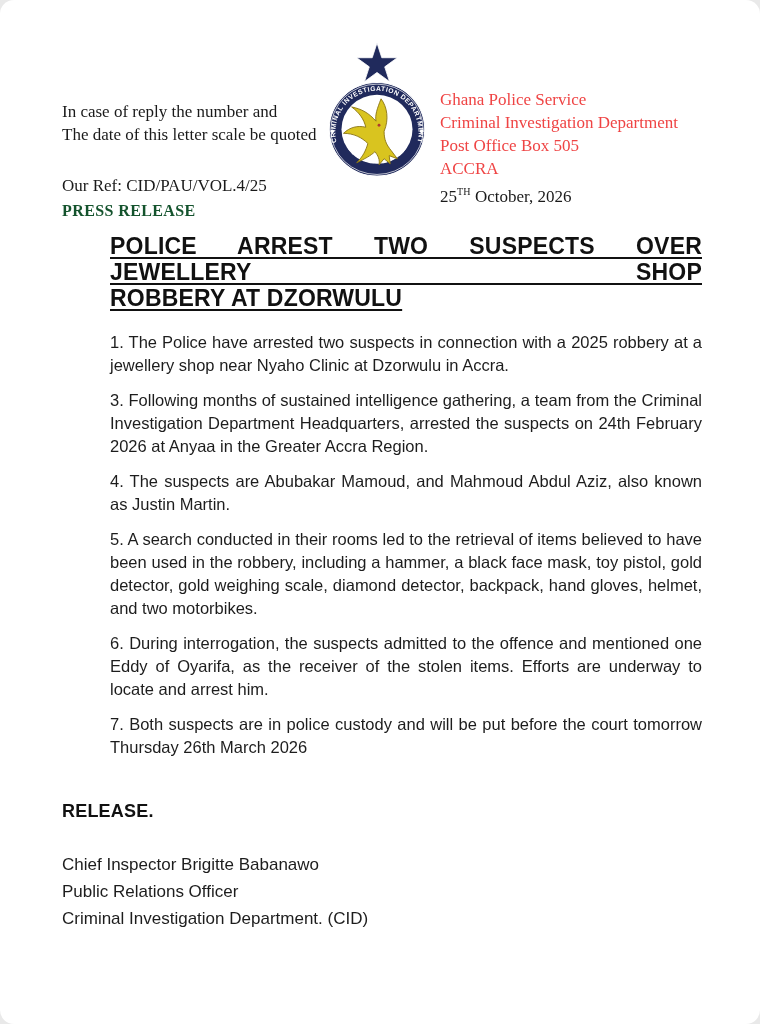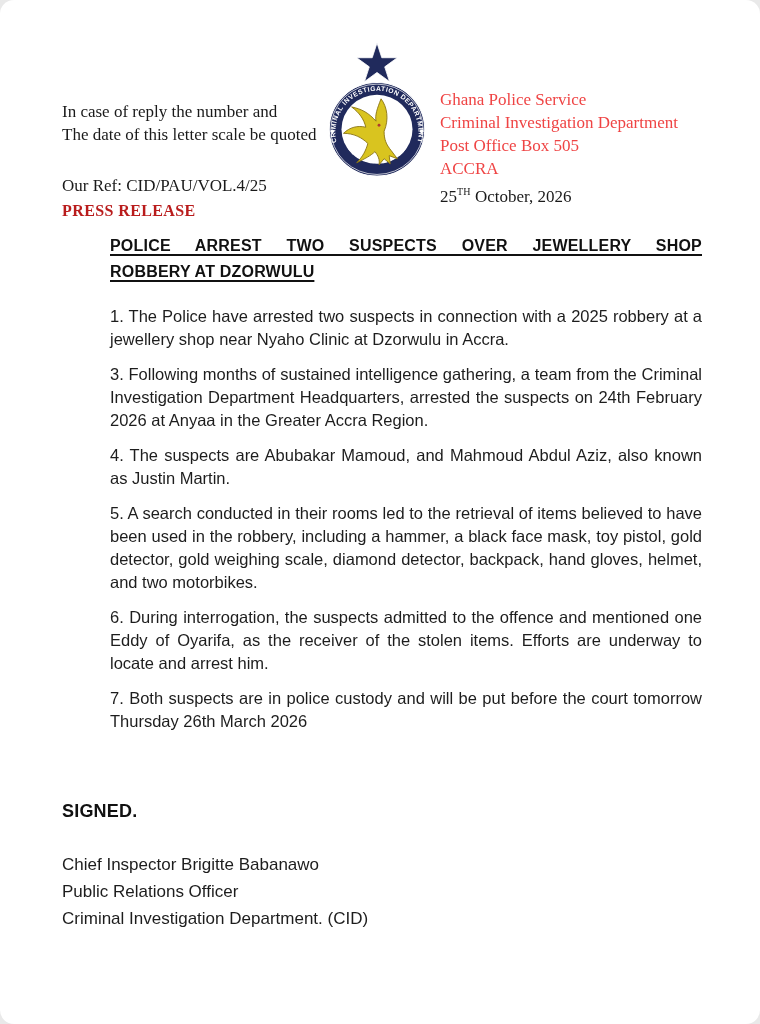--- a/index.html
+++ b/index.html
@@ -30,29 +30,29 @@
     position: absolute; left: 62px; top: 176px;
     font-size: 17px; color: #1a1a1a;
   }
   .date-line {
     position: absolute; left: 440px; top: 186px;
     font-size: 17px; color: #1a1a1a;
   }
   .date-line sup { font-size: 10px; vertical-align: super; letter-spacing: 0.2px; }
   .press-release {
     position: absolute; left: 62px; top: 202px;
-    font-size: 16px; font-weight: bold; letter-spacing: 0.4px; color: #b91c1c;
+    font-size: 16px; font-weight: bold; letter-spacing: 0.4px; color: #14532d;
   }
 
   .body-region {
     position: absolute; left: 110px; top: 233px; width: 592px;
   }
   .doc-title {
     font-weight: bold;
-    font-size: 16px;
+    font-size: 23px;
     line-height: 26px;
     letter-spacing: 0.2px;
     color: #111;
     margin-bottom: 20px;
   }
   .doc-title .t-line {
     text-decoration: underline;
     text-decoration-thickness: 2px;
     text-underline-offset: 3px;
   }
@@ -146,19 +146,19 @@
       <p>1. The Police have arrested two suspects in connection with a 2025 robbery at a jewellery shop near Nyaho Clinic at Dzorwulu in Accra.</p>
       <p>3. Following months of sustained intelligence gathering, a team from the Criminal Investigation Department Headquarters, arrested the suspects on 24th February 2026 at Anyaa in the Greater Accra Region.</p>
       <p>4. The suspects are Abubakar Mamoud, and Mahmoud Abdul Aziz, also known as Justin Martin.</p>
       <p>5. A search conducted in their rooms led to the retrieval of items believed to have been used in the robbery, including a hammer, a black face mask, toy pistol, gold detector, gold weighing scale, diamond detector, backpack, hand gloves, helmet, and two motorbikes.</p>
       <p>6. During interrogation, the suspects admitted to the offence and mentioned one Eddy of Oyarifa, as the receiver of the stolen items. Efforts are underway to locate and arrest him.</p>
       <p>7. Both suspects are in police custody and will be put before the court tomorrow Thursday 26th March 2026</p>
     </div>
   </div>
 
   <div class="signature">
-    <div class="signed-label">SIGNED.</div>
+    <div class="signed-label">RELEASE.</div>
     <div>Chief Inspector Brigitte Babanawo</div>
     <div>Public Relations Officer</div>
     <div>Criminal Investigation Department. (CID)</div>
   </div>
 
 </div>
 
 </body></html>

